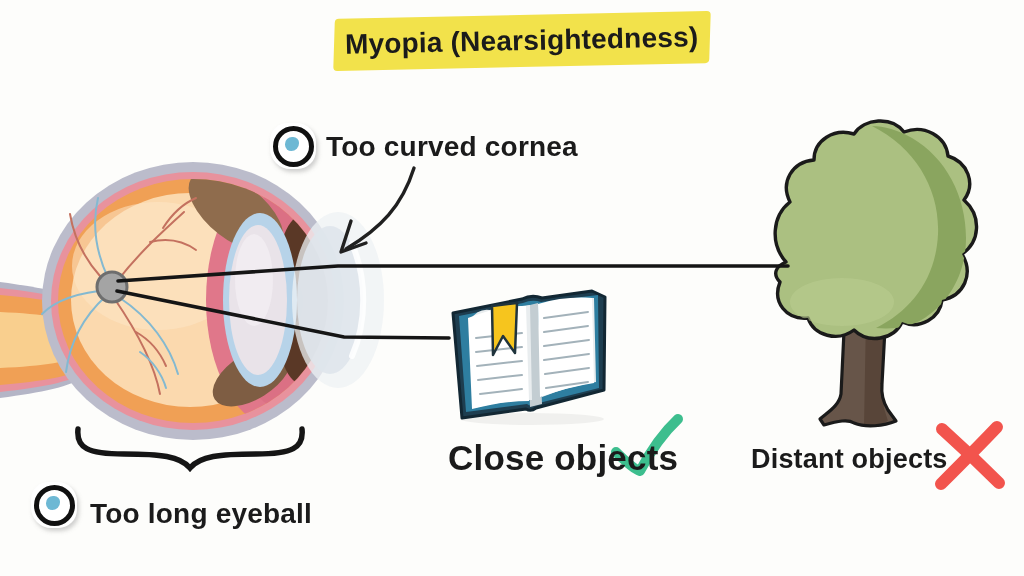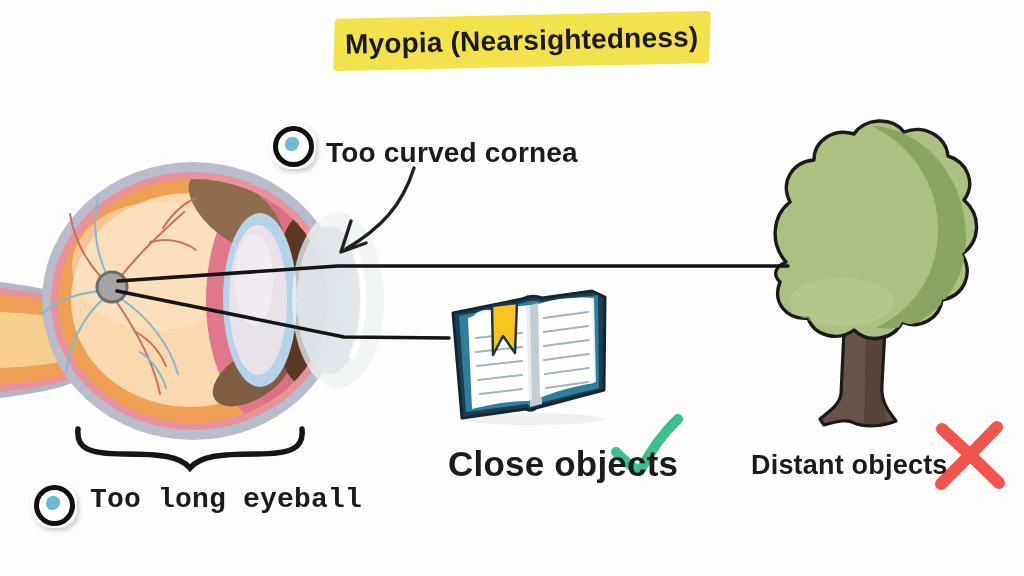--- a/index.html
+++ b/index.html
@@ -14,21 +14,21 @@
     background:#f2e24b;border-radius:4px;
     transform:rotate(-1.2deg) skewX(-3deg);
     display:flex;align-items:center;justify-content:center;
   }
   .banner .t{
     font-size:28px;font-weight:700;color:#1b1b1b;letter-spacing:.2px;
     transform:skewX(3deg);white-space:nowrap;
   }
   .lbl{
     position:absolute;font-size:28px;font-weight:700;color:#1b1b1b;
-    white-space:nowrap;letter-spacing:.2px;margin-top:6px;
+    white-space:nowrap;letter-spacing:.2px;
   }
   .eye-icon{
     position:absolute;width:46px;height:46px;background:#fff;
     border-radius:38% 42% 40% 44%;
     box-shadow:2px 3px 4px rgba(120,120,120,.35);
     display:flex;align-items:center;justify-content:center;
   }
   .eye-ring{
     width:31px;height:31px;border:5px solid #101010;border-radius:50%;
     background:#fff;display:flex;align-items:center;justify-content:center;
@@ -162,19 +162,19 @@
       <span class="eye-iris"></span>
     </span>
   </span>
   <div class="lbl" style="left:326px;top:131px;">Too curved cornea</div>
 
   <span class="eye-icon" style="left:31px;top:482px;">
     <span class="eye-ring">
       <span class="eye-iris"></span>
     </span>
   </span>
-  <div class="lbl" style="left:90px;top:478px;font-family:Liberation Mono, monospace;">Too long eyeball</div>
+  <div class="lbl" style="left:90px;top:498px;">Too long eyeball</div>
 
   <div class="lbl" style="left:448px;top:438px;font-size:35px;">Close objects</div>
 
   <div class="lbl" style="left:751px;top:444px;font-size:27px;">Distant objects</div>
 
 </div>
 
 </body></html>

